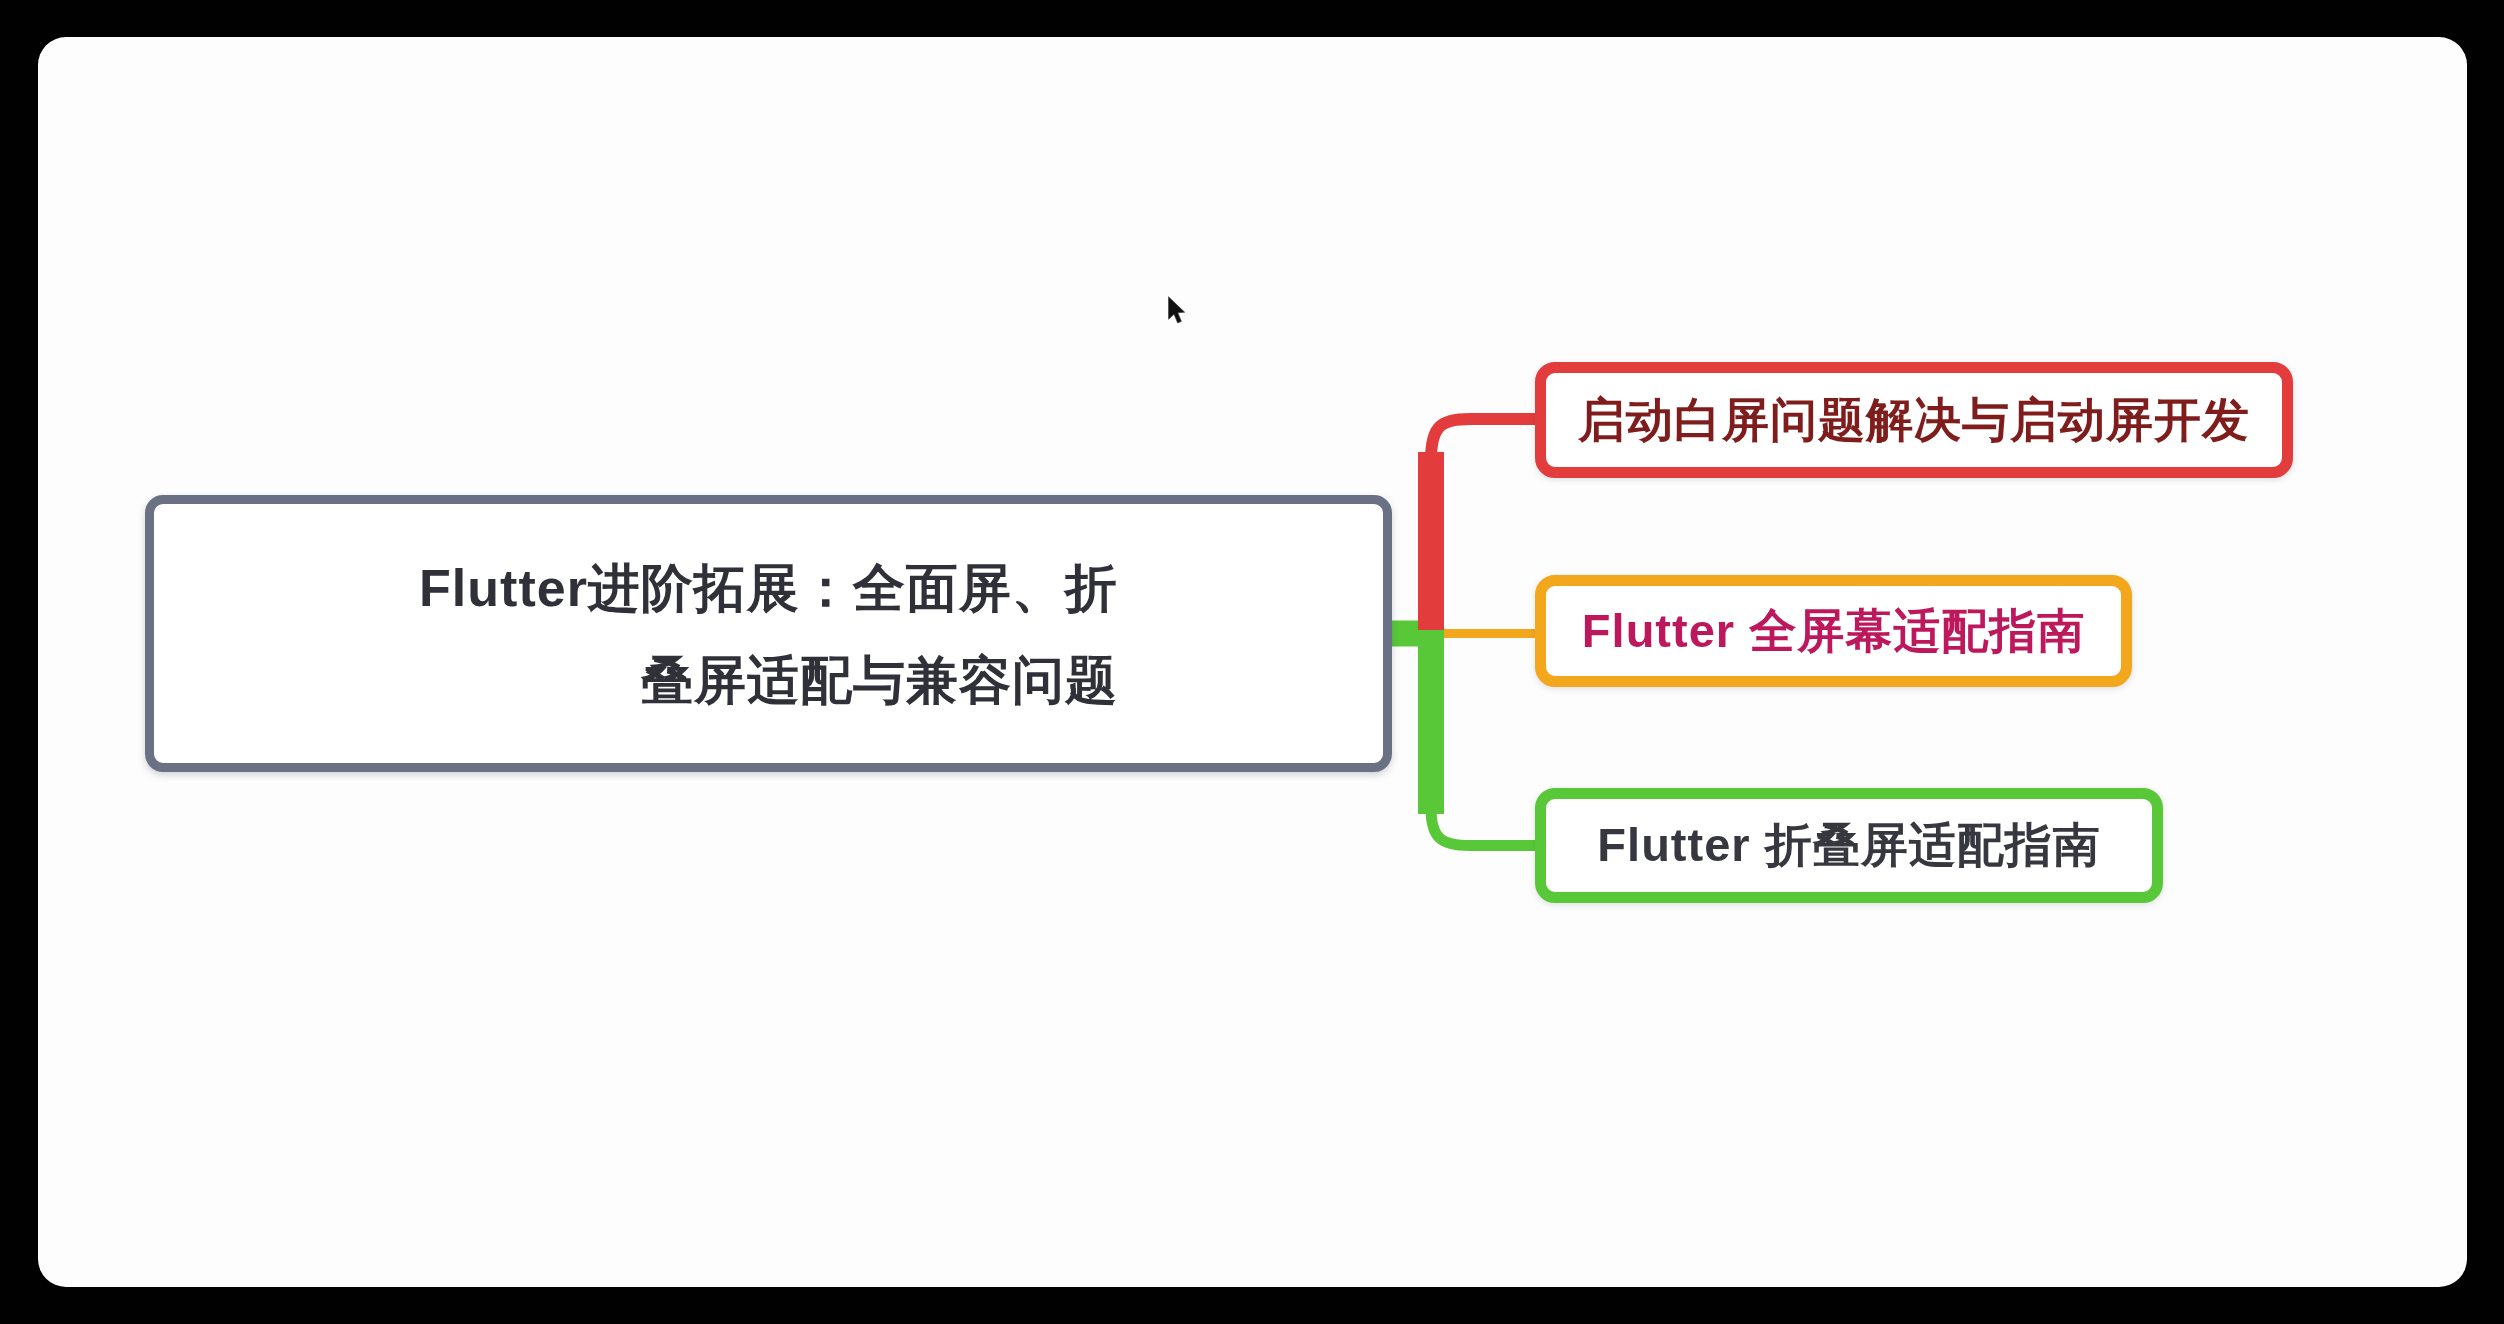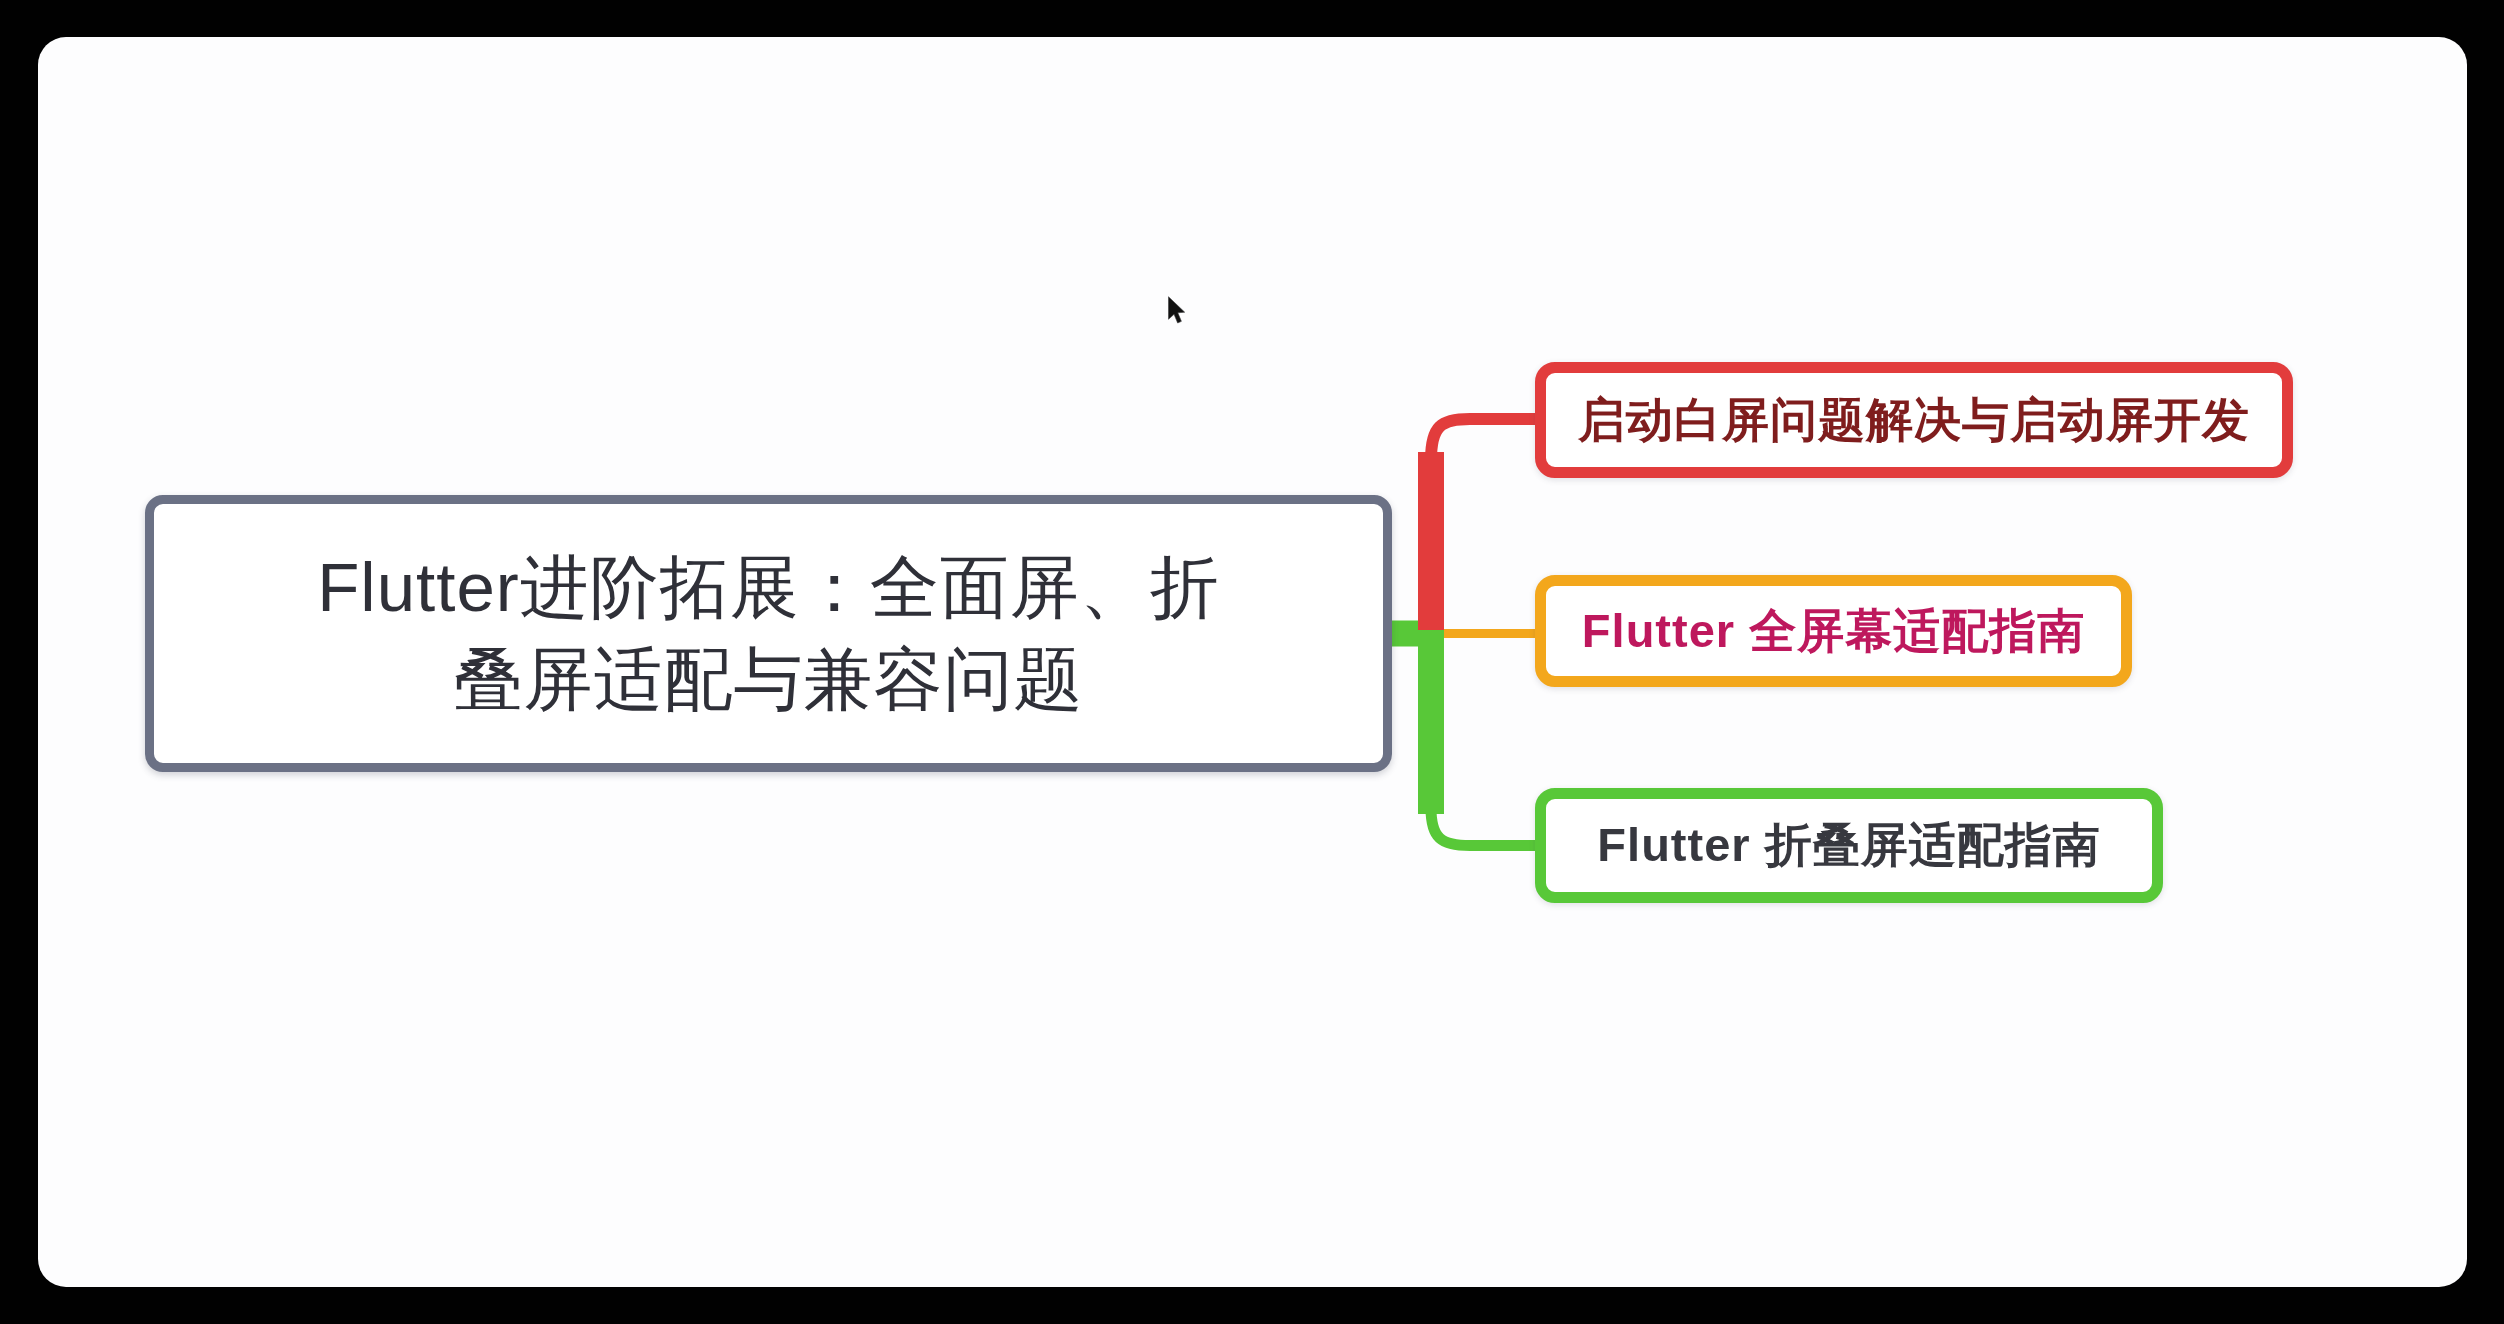--- a/index.html
+++ b/index.html
@@ -47,25 +47,26 @@
     left: 145px;
     top: 495px;
     width: 1247px;
     height: 277px;
     border: 9px solid #6b7185;
     border-radius: 18px;
     box-shadow: 0 3px 7px rgba(50, 55, 75, 0.22);
     z-index: 2;
   }
   .root-title {
-    font-size: 69px;
+    font-size: 52px;
     line-height: 92px;
-    font-weight: 400;
+    font-weight: 700;
     color: #2f3038;
     letter-spacing: 1px;
+    text-align: right;
   }
   .child-node {
     border-radius: 20px;
     box-shadow: 0 2px 6px rgba(60, 60, 80, 0.15);
     z-index: 2;
   }
   .child-label {
     font-size: 47px;
     font-weight: 700;
     color: #37383f;

